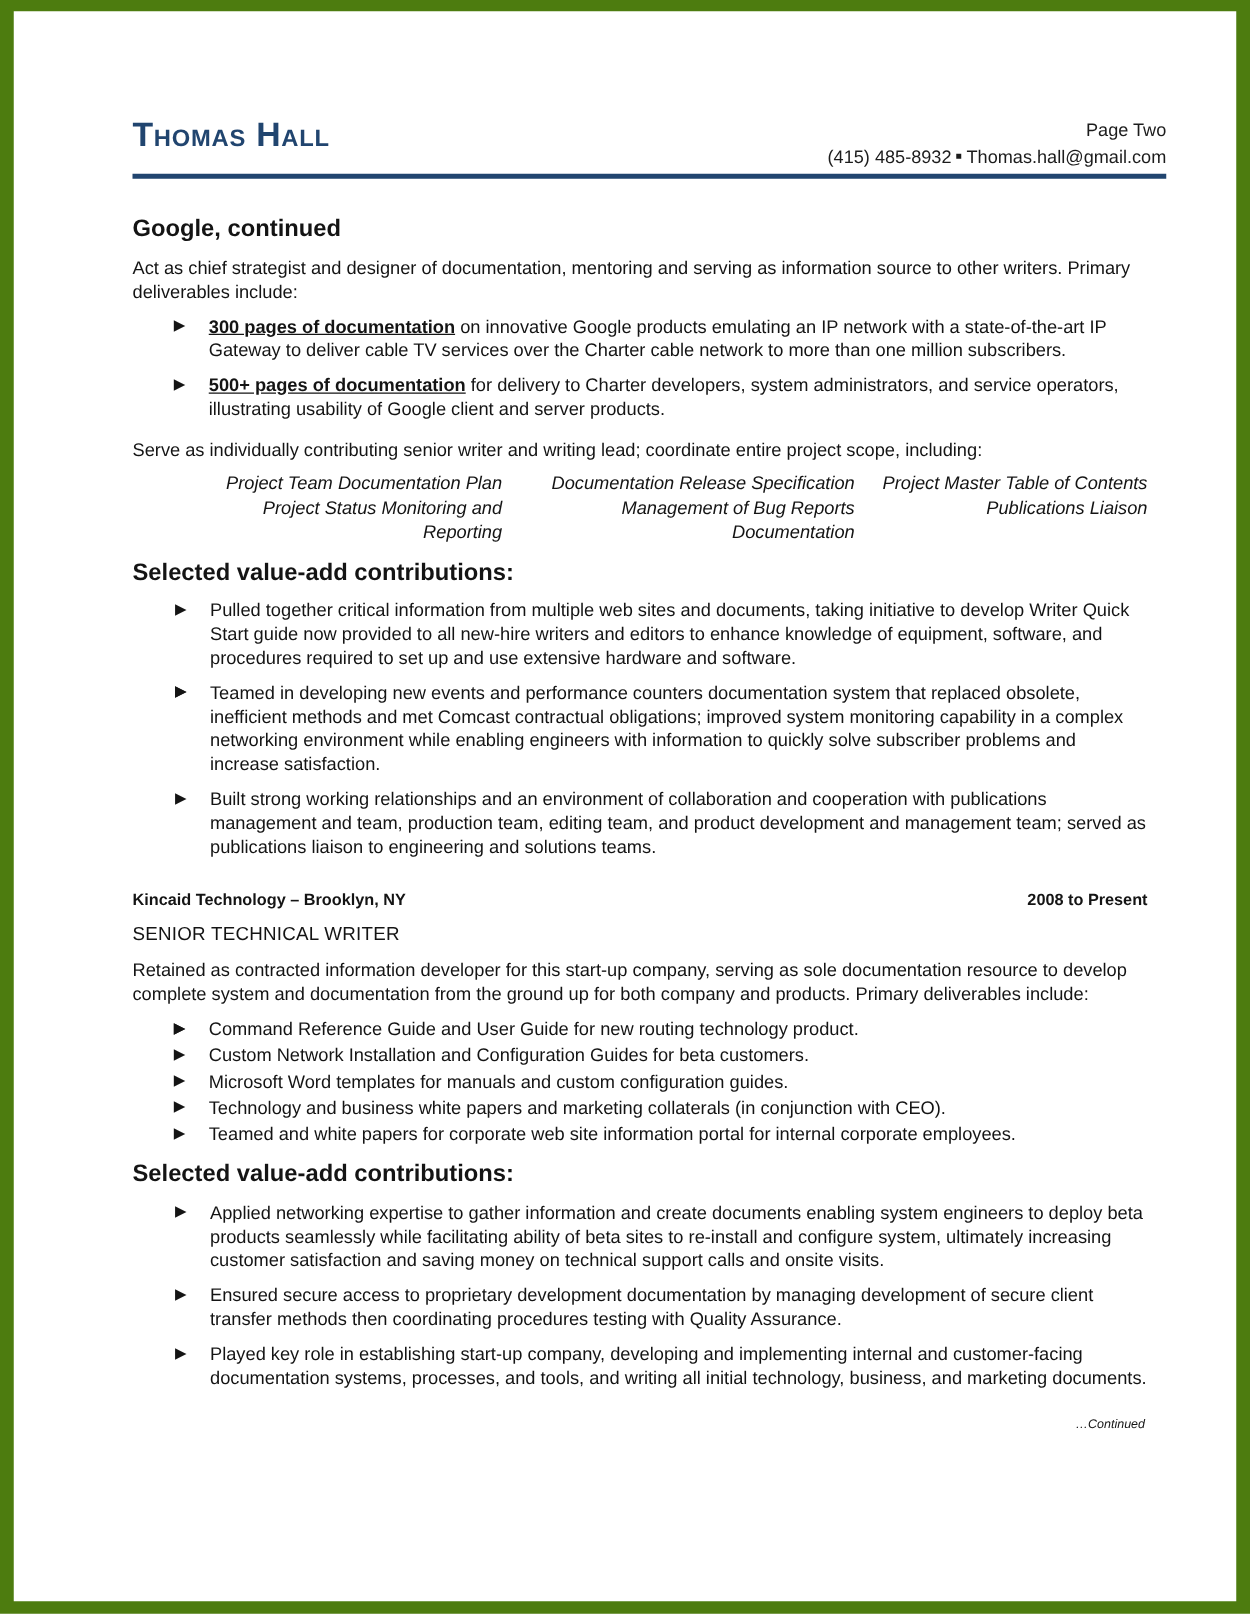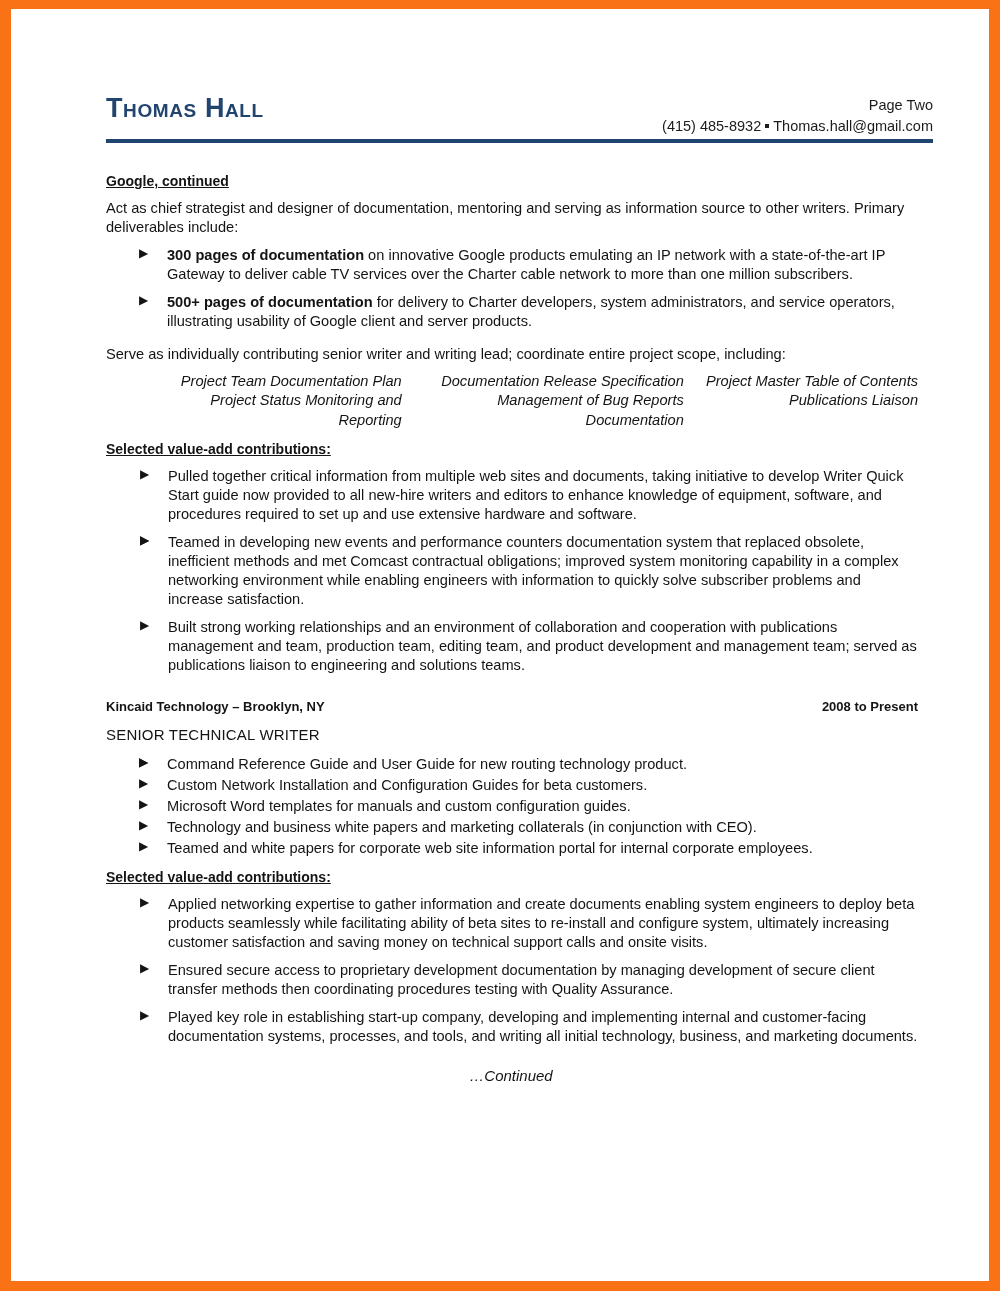--- a/index.html
+++ b/index.html
@@ -15,21 +15,21 @@
     -webkit-font-smoothing: antialiased;
   }
 
   
   .page-frame {
     position: absolute;
     left: 0;
     top: 0;
     width: 1000px;
     height: 1291px;
-    background: #f97316;
+    background: #4d7c0f;
     box-sizing: border-box;
   }
   .page-sheet {
     position: absolute;
     left: 11px;
     top: 9px;
     width: 978px;
     height: 1272px;
     background: #ffffff;
     box-sizing: border-box;
@@ -92,23 +92,22 @@
     left: 95px;
     top: 163px;
     width: 812px;
     color: #141414;
     font-size: 14.6px;
     line-height: 1.30;
   }
 
   .sec-head {
     font-weight: bold;
-    font-size: 14px;
+    font-size: 19px;
     margin: 0 0 9px 0;
-    text-decoration: underline;
   }
   .para {
     margin: 0 0 9px 0;
     text-align: left;
   }
   .para.tight { margin-bottom: 6px; }
 
   
   .job-row {
     display: flex;
@@ -142,21 +141,21 @@
     position: absolute;
     left: 33px;
     top: 0px;
     font-size: 12px;
     line-height: 1.30;
     color: #141414;
   }
   ul.bullets.indent2 > li { padding-left: 62px; }
   ul.bullets.indent2 > li .tri { left: 34px; }
 
-  .b { font-weight: bold; }
+  .b { font-weight: bold; text-decoration: underline; }
 
   
   .cols {
     display: flex;
     margin: 8px 0 10px 0;
     padding-left: 42px;
   }
   .cols .col {
     font-style: italic;
     font-size: 14.6px;
@@ -166,23 +165,23 @@
   .cols .col.c1 { width: 260px; }
   .cols .col.c2 { width: 289px; }
   .cols .col.c3 { width: 240px; }
   .cols .col div { white-space: normal; }
 
   .spacer-lg { height: 24px; }
   .spacer-md { height: 14px; }
   .spacer-sm { height: 8px; }
 
   .continued {
-    text-align: center;
+    text-align: right;
     font-style: italic;
-    font-size: 15px;
+    font-size: 10px;
     margin-top: 20px;
     padding-right: 2px;
   }
 </style>
 </head>
 <body>
 
 <div class="page-frame">
   <div class="page-sheet">
 
@@ -260,20 +259,21 @@
       <div class="spacer-lg"></div>
 
       <div>
         <div class="job-row">
           <span>Kincaid Technology – Brooklyn, NY</span>
           <span>2008 to Present</span>
         </div>
 
         <div class="job-title">SENIOR TECHNICAL WRITER</div>
 
+        <p class="para">Retained as contracted information developer for this start-up company, serving as sole documentation resource to develop complete system and documentation from the ground up for both company and products. Primary deliverables include:</p>
 
         <ul class="bullets compact">
           <li>
             <span class="tri">▶</span>
           </li>
           <li>
             <span class="tri">▶</span>
             <span>Command Reference Guide and User Guide for new routing technology product.</span>
           </li>
           <li>

